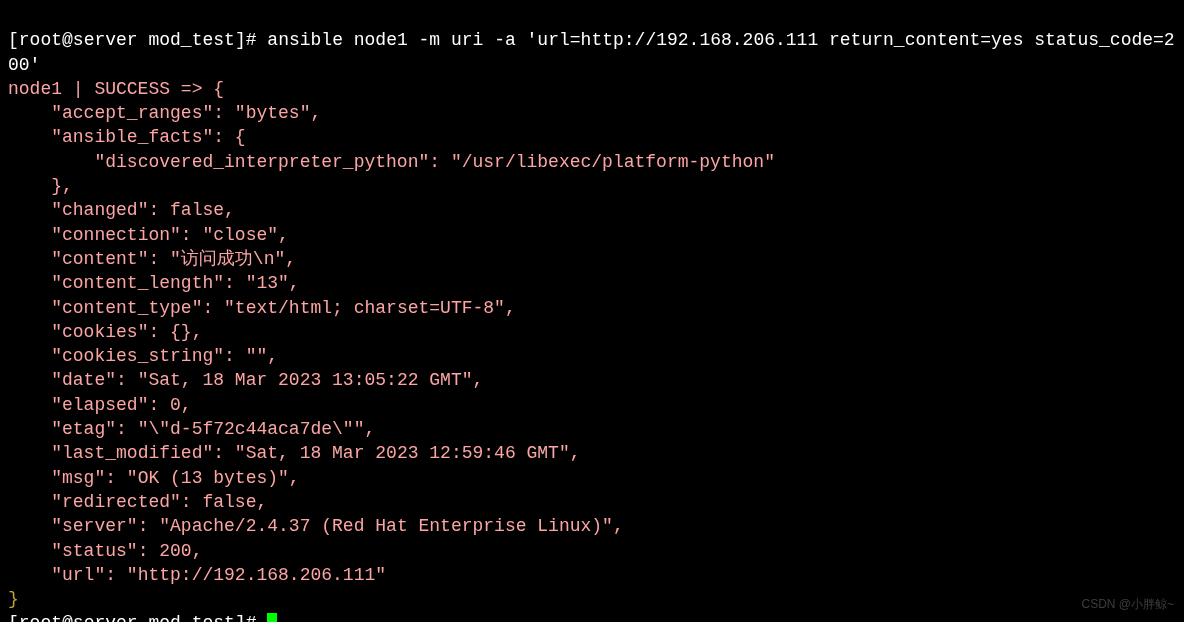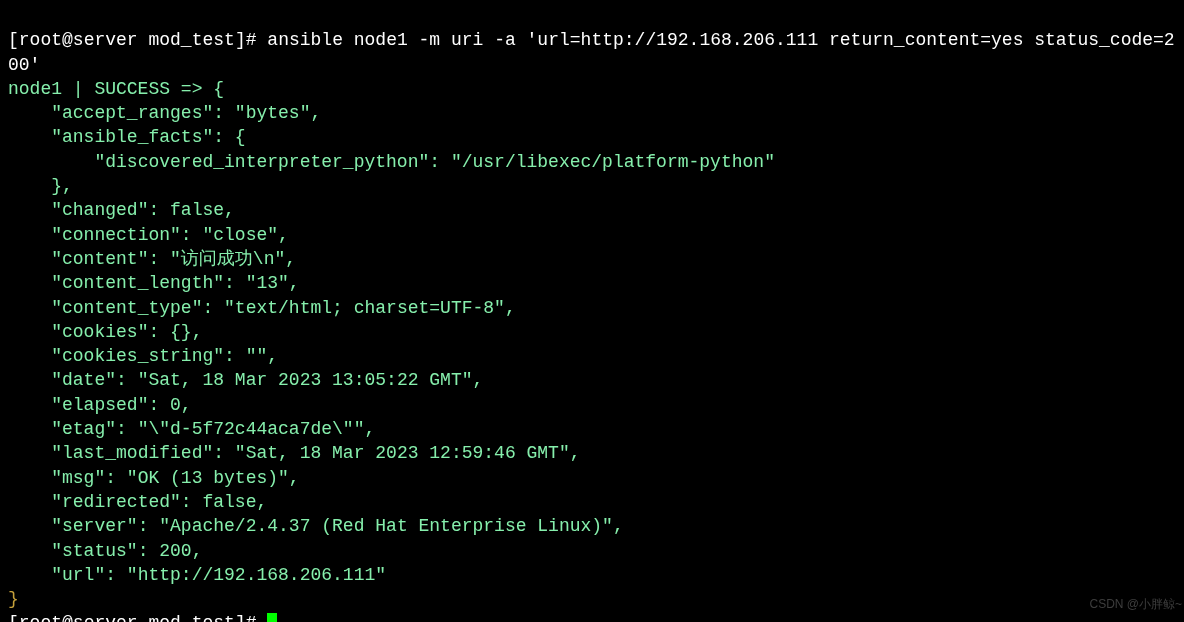--- a/index.html
+++ b/index.html
@@ -20,36 +20,36 @@
       position: relative;
     }
     .terminal {
       white-space: pre-wrap;
       word-break: break-all;
     }
     .white {
       color: #ffffff;
     }
     .green {
-      color: #86efac;
+      color: #fca5a5;
     }
     .yellow {
       color: #c5a03a;
     }
     .cursor {
       display: inline-block;
       width: 10px;
       height: 20px;
       background-color: #00ff00;
       vertical-align: text-bottom;
     }
     .watermark {
       position: absolute;
       bottom: 10px;
-      right: 2px;
+      right: 10px;
       color: #666666;
       font-size: 12px;
       font-family: sans-serif;
       opacity: 0.6;
     }
   </style>
 </head>
 <body>
 
 <div class="terminal">

